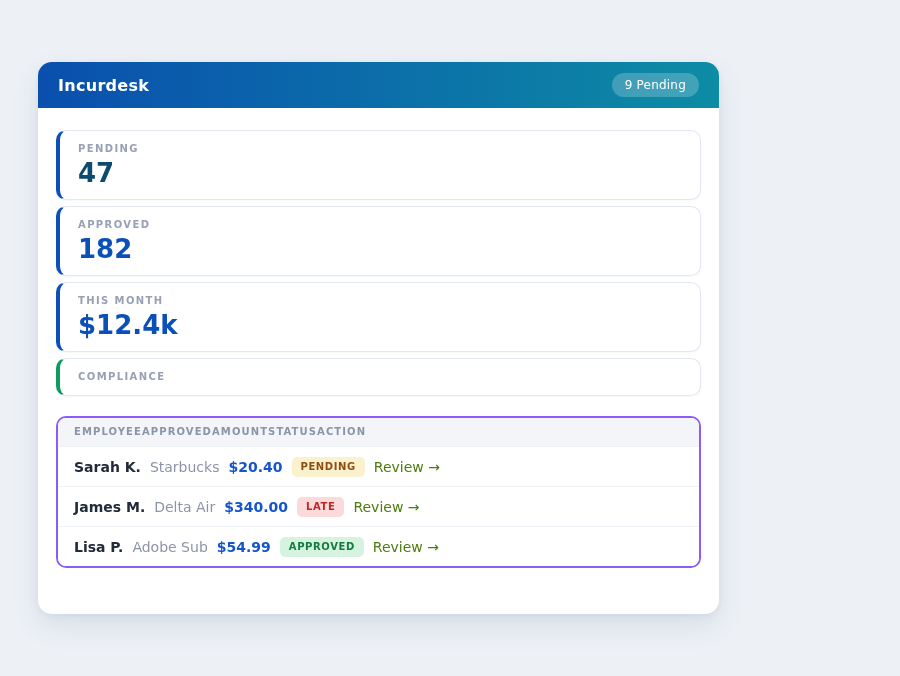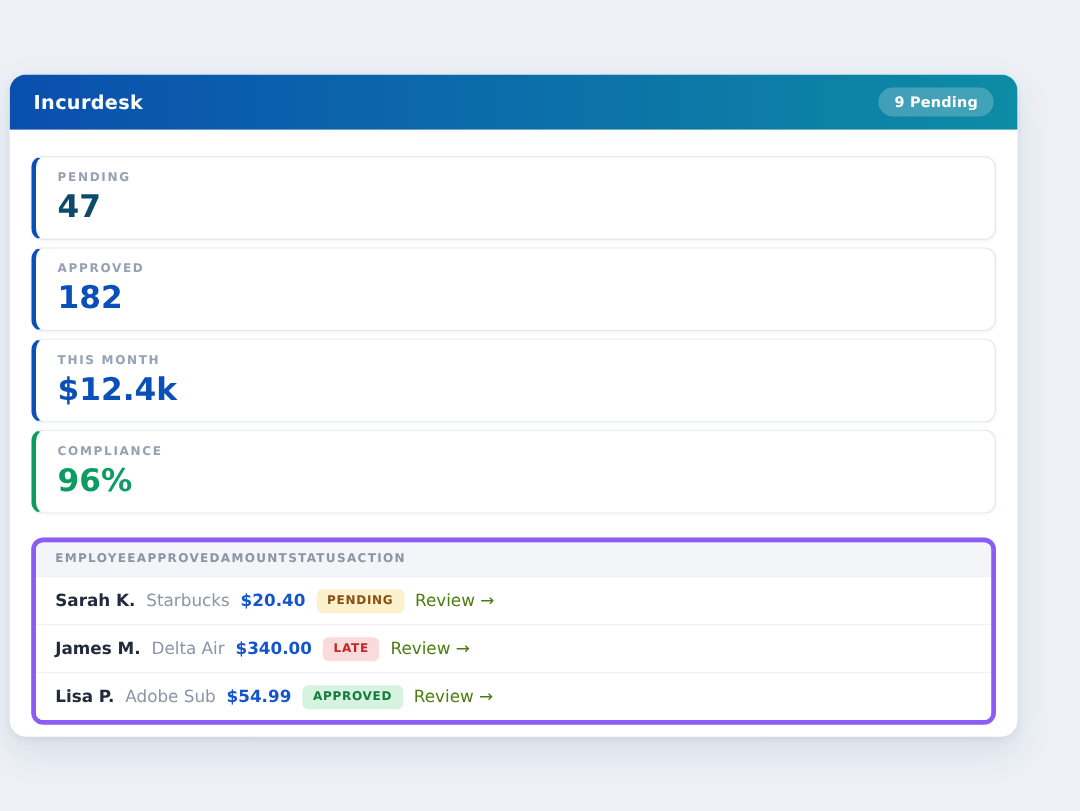--- a/index.html
+++ b/index.html
@@ -5,57 +5,57 @@
   * { box-sizing: border-box; }
   html, body { margin: 0; padding: 0; }
   body {
     width: 900px; height: 676px;
     background: #edf1f6;
     font-family: "DejaVu Sans", "Liberation Sans", sans-serif;
     position: relative;
     overflow: hidden;
   }
   .panel {
-    position: absolute; left: 8px; top: 62px;
-    width: 840px; height: 552px;
+    position: absolute; left: 38px; top: 62px;
+    width: 681px; height: 552px;
     background: #ffffff;
     border-radius: 14px;
     box-shadow: 0 12px 28px rgba(25, 55, 105, 0.10), 0 2px 6px rgba(25,55,105,0.06);
     overflow: hidden;
   }
   .hdr {
     height: 46px;
     display: flex; align-items: center; justify-content: space-between;
     padding: 0 20px;
     color: #ffffff;
   }
   .hdr-title { font-size: 16px; font-weight: bold; letter-spacing: 0.3px; }
   .hdr-badge {
     background: rgba(255,255,255,0.22);
     padding: 5px 13px; border-radius: 999px;
-    font-size: 12px; font-weight: bold; letter-spacing: 0.2px;
+    font-size: 12px; font-weight: normal; letter-spacing: 0.2px;
   }
   .body { padding: 22px 18px 28px; }
   .stat {
     border: 1px solid #e2e7f0;
     border-left: 4px solid #0b50b8;
     border-radius: 10px;
     padding: 12px 18px;
     margin-bottom: 6px;
     background: #ffffff;
     box-shadow: 0 1px 2px rgba(20, 40, 80, 0.04);
   }
   .stat-label {
     font-size: 10px; font-weight: bold;
     letter-spacing: 1.4px; color: #97a1b3; line-height: 12px;
   }
   .stat-value { font-size: 26px; font-weight: bold; line-height: 28px; margin-top: 4px; }
   .table {
     margin-top: 20px;
-    border: 4px solid #8b5cf6;
+    border: 2px solid #8b5cf6;
     border-radius: 10px;
     overflow: hidden;
     background: #ffffff;
   }
   .thead {
     background: #f3f5f9;
     padding: 8px 16px;
     font-size: 10px; font-weight: bold;
     letter-spacing: 1.1px; color: #8b95a8;
     display: flex; line-height: 12px;
@@ -99,21 +99,20 @@
           <div class="stat-value" style="color: rgb(11, 80, 184);">182</div>
         </div>
 
         <div class="stat" style="border-left-color: rgb(11, 80, 184);">
           <div class="stat-label">THIS MONTH</div>
           <div class="stat-value" style="color: rgb(11, 80, 184);">$12.4k</div>
         </div>
 
         <div class="stat" style="border-left-color: rgb(12, 155, 96);">
           <div class="stat-label">COMPLIANCE</div>
-          <div class="stat-value" style="color: rgb(12, 155, 96);">96%</div>
         </div>
       </div>
 
     <div class="table">
       <div class="thead">
 
           <span>EMPLOYEE</span>
 
           <span>APPROVED</span>
 

